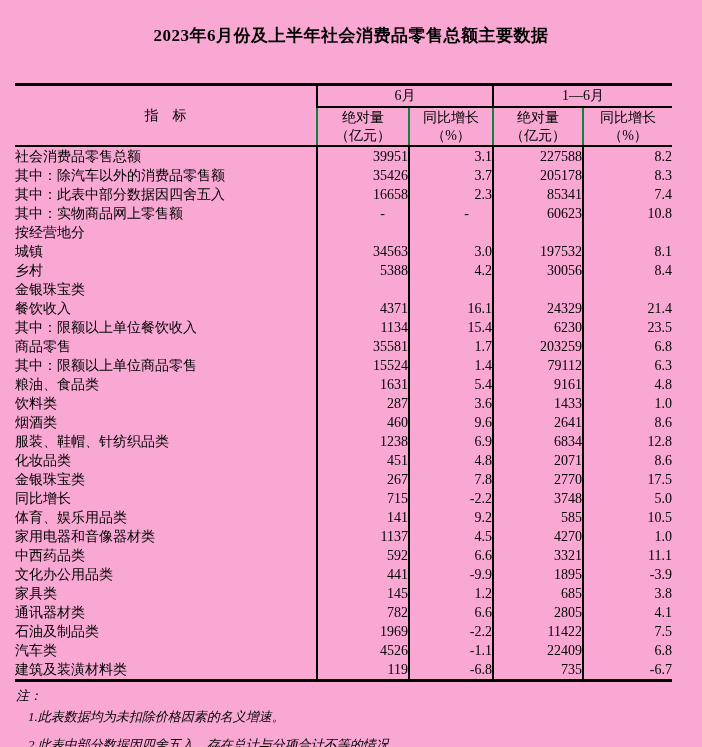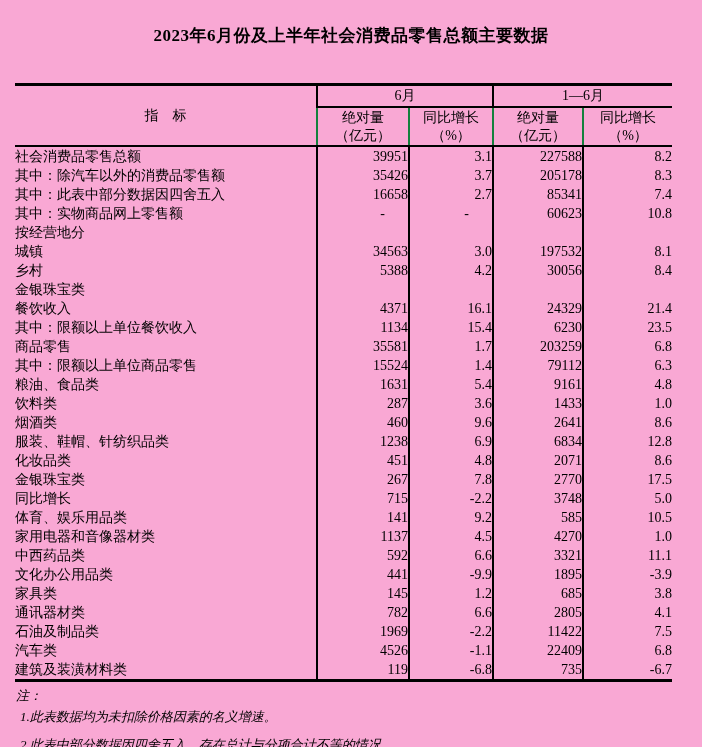--- a/index.html
+++ b/index.html
@@ -71,21 +71,21 @@
     border-left: 2px solid #000;
     font-family: "Liberation Serif", "DejaVu Serif", serif;
   }
   td.num.dash { padding-right: 23px; }
   .notes {
     margin: 5px 0 0 16px;
     font-style: italic;
     font-size: 13px;
   }
   .notes-heading { margin: 0; line-height: 18px; }
-  .note-item { margin: 3px 0 10px 4px; line-height: 18px; }
+  .note-item { margin: 3px 0 10px 12px; line-height: 18px; }
 </style>
 </head>
 <body>
 
 <div class="page">
 
   <h1 class="title">2023年6月份及上半年社会消费品零售总额主要数据</h1>
 
   <table class="stat">
     <colgroup>
@@ -131,21 +131,21 @@
         <tr>
           <td class="label ind1">其中：除汽车以外的消费品零售额</td>
           <td class="num">35426</td>
           <td class="num">3.7</td>
           <td class="num">205178</td>
           <td class="num">8.3</td>
         </tr>
         <tr>
           <td class="label ind1">其中：此表中部分数据因四舍五入</td>
           <td class="num">16658</td>
-          <td class="num">2.7</td>
+          <td class="num">2.3</td>
           <td class="num">85341</td>
           <td class="num">7.4</td>
         </tr>
         <tr>
           <td class="label ind1">其中：实物商品网上零售额</td>
           <td class="num dash">-</td>
           <td class="num dash">-</td>
           <td class="num">60623</td>
           <td class="num">10.8</td>
         </tr>

